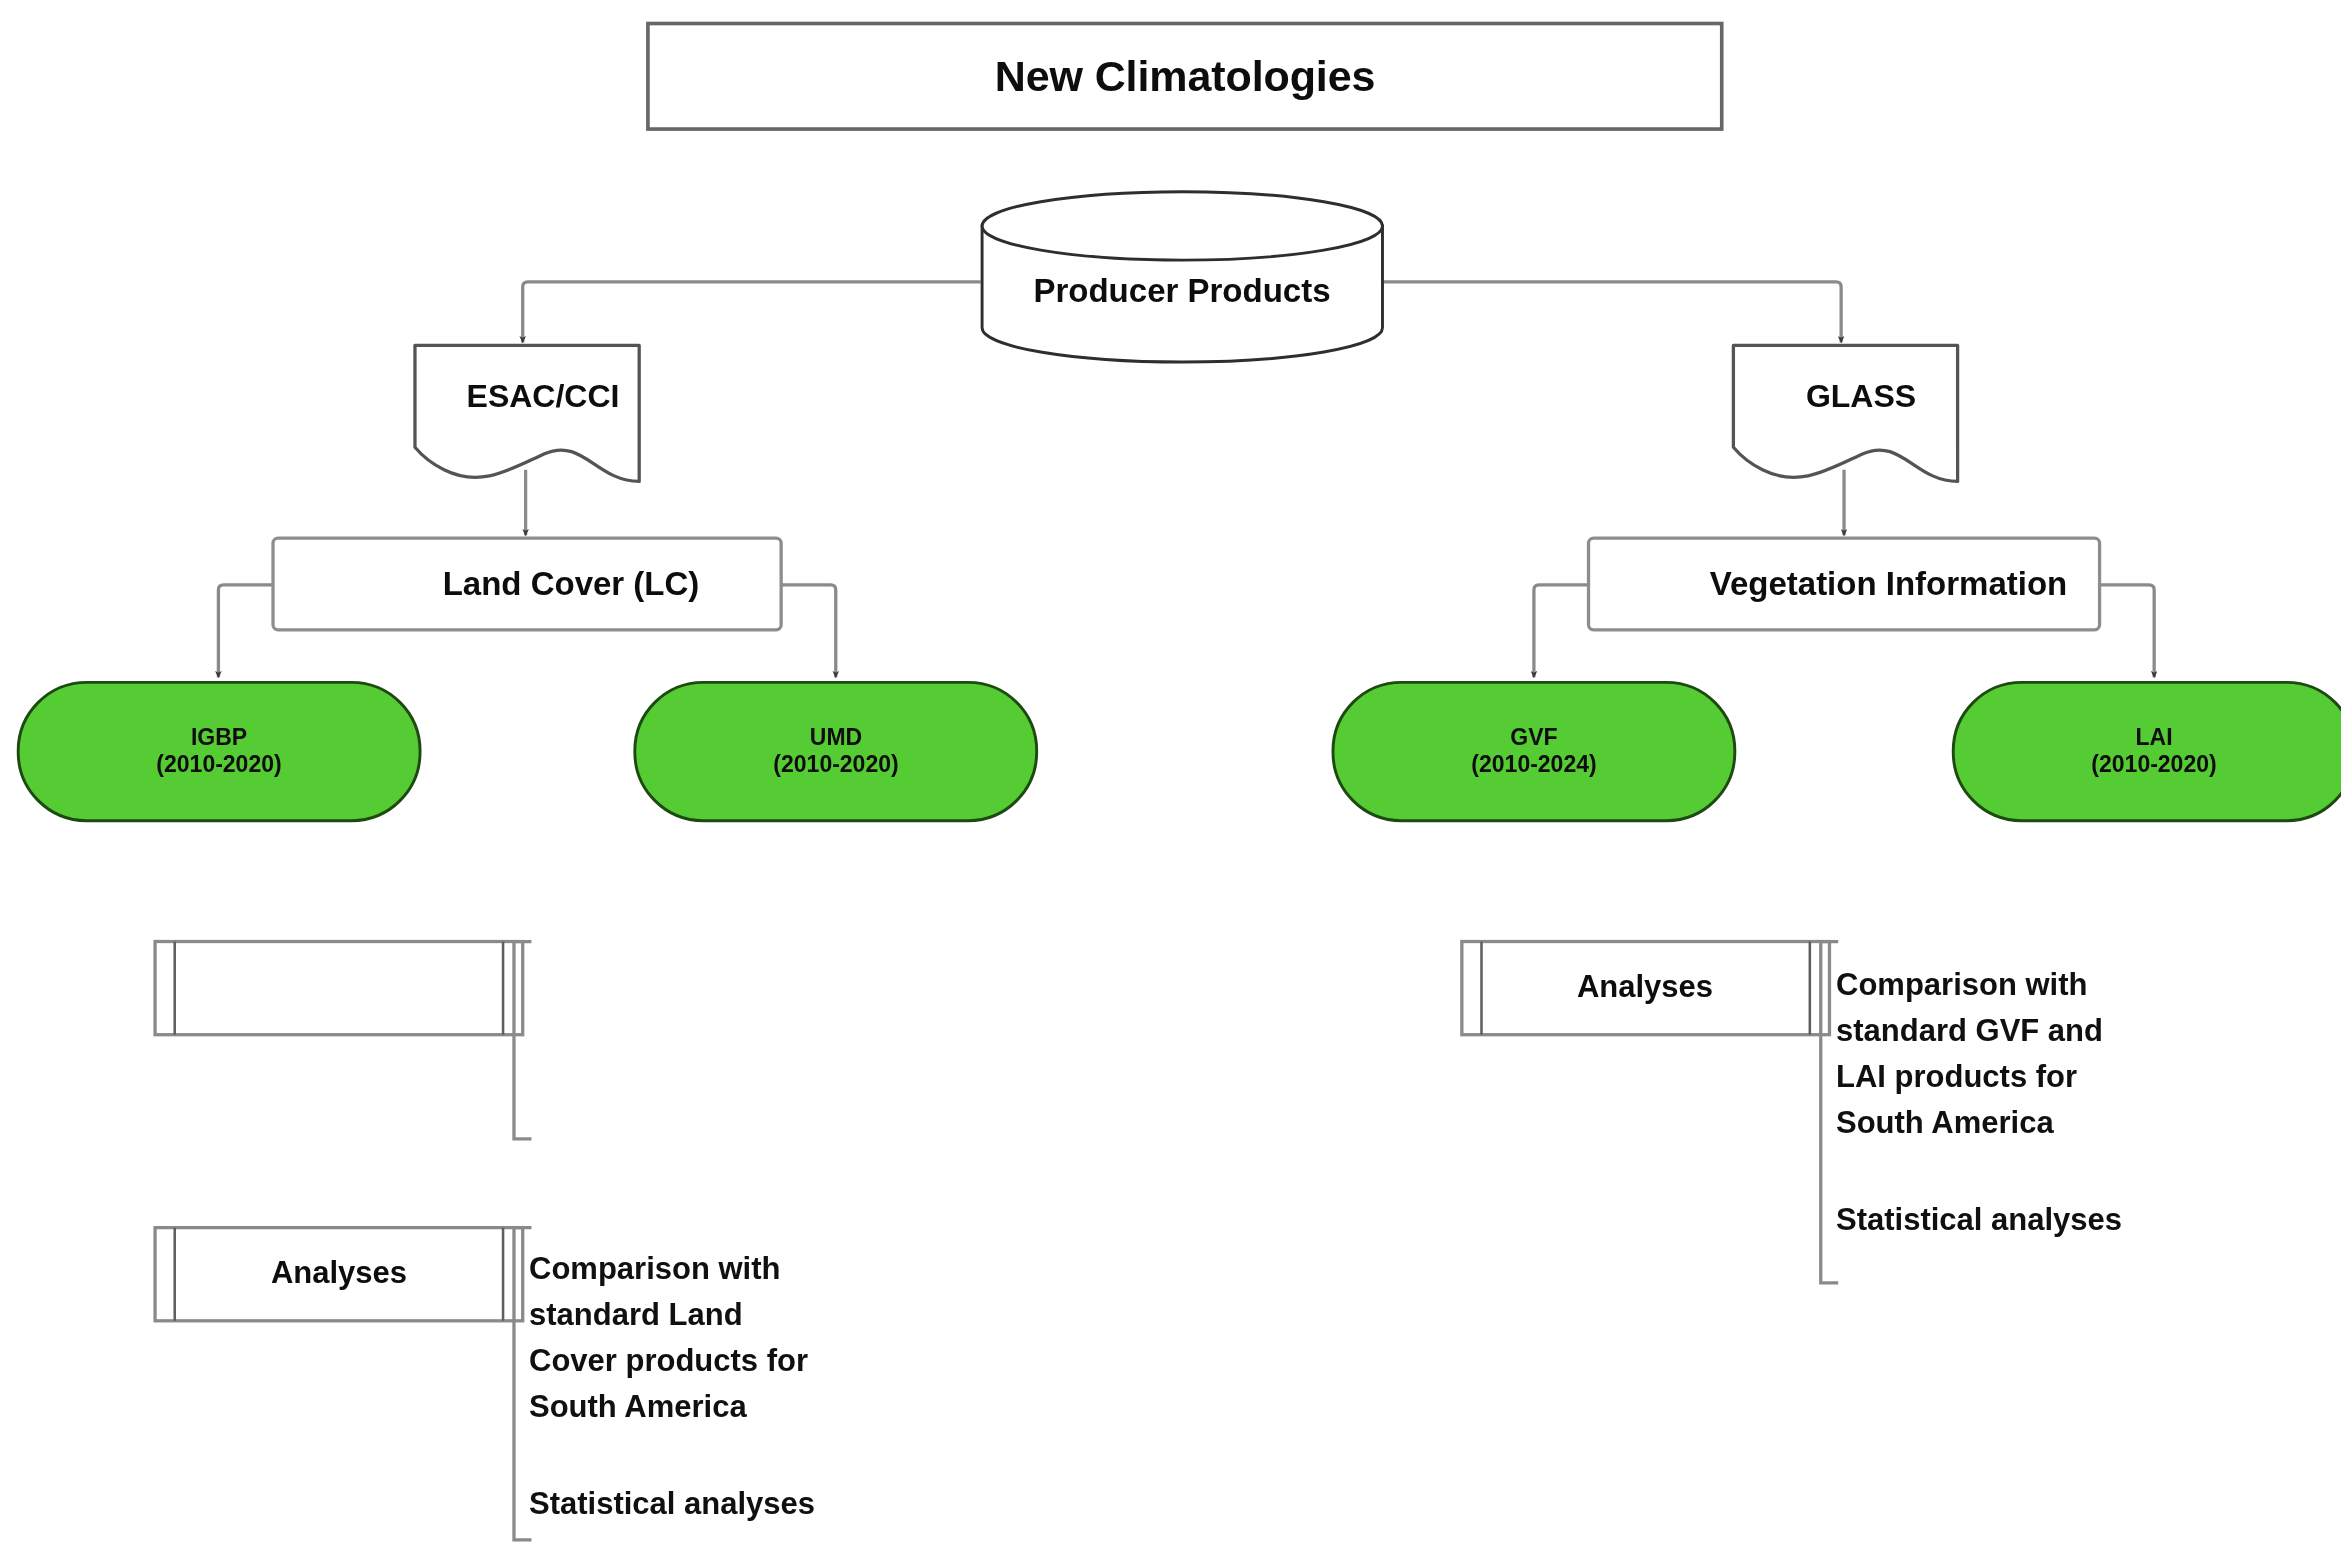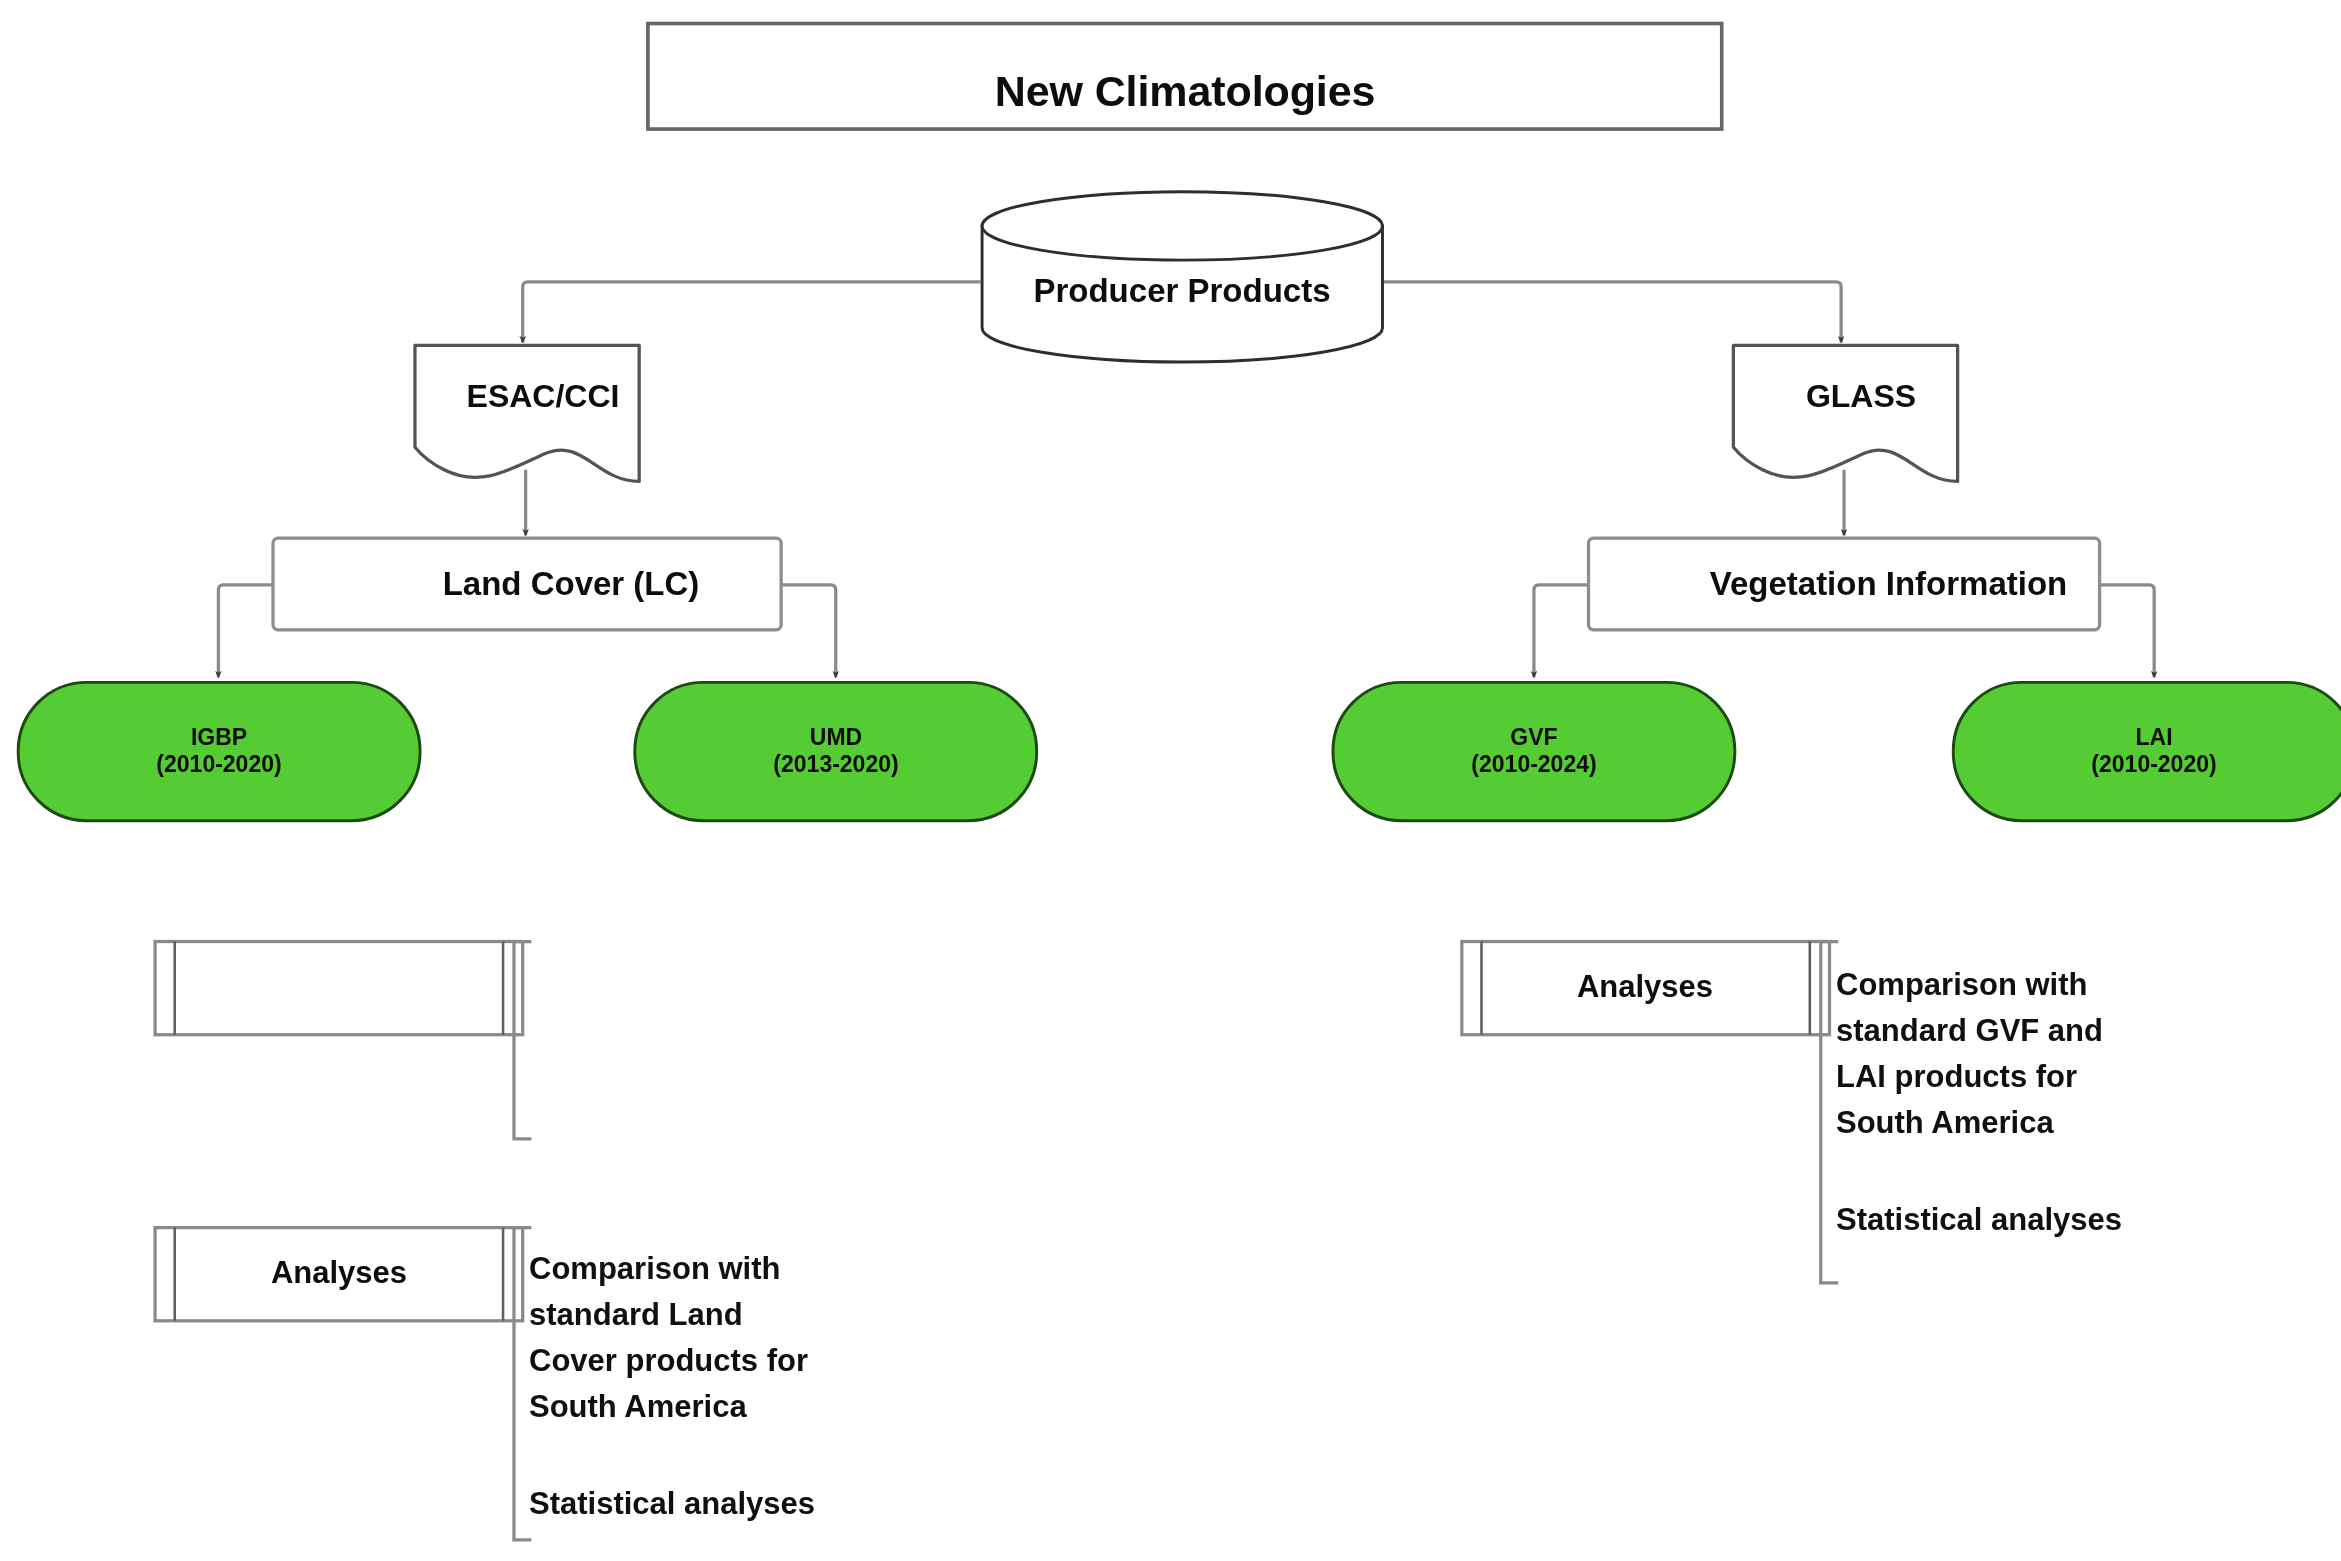--- a/index.html
+++ b/index.html
@@ -143,37 +143,37 @@
     <path d="M 730,1686 L 706,1686 L 706,2115 L 730,2115" fill="none" stroke="#8a8a8a" stroke-width="4.5"></path>
 
     <g>
       <rect x="2008" y="1293" width="505" height="128" fill="#ffffff" stroke="#8a8a8a" stroke-width="4.5"></rect>
       <line x1="2035" y1="1293" x2="2035" y2="1421" stroke="#5f5f5f" stroke-width="3.5"></line>
       <line x1="2486" y1="1293" x2="2486" y2="1421" stroke="#5f5f5f" stroke-width="3.5"></line>
     </g>
     <path d="M 2525,1293 L 2501,1293 L 2501,1762 L 2525,1762" fill="none" stroke="#8a8a8a" stroke-width="4.5"></path>
   </svg>
 
-  <div class="node-label title-label" style="left:648px; top:23px; width:1074px; height:106px;margin-top:15px;">New Climatologies</div>
+  <div class="node-label title-label" style="left:648px; top:23px; width:1074px; height:106px;">New Climatologies</div>
 
   <div class="node-label db-label" style="left:982px; top:255px; width:400px; height:73px;">Producer Products</div>
 
   <div class="node-label doc-label" style="left:415px; top:357px; width:224px; height:80px;">ESAC/CCI</div>
 
   <div class="node-label doc-label" style="left:1733px; top:357px; width:224px; height:80px;">GLASS</div>
 
   <div class="node-label proc-label" style="left:273px; top:538px; width:508px; height:92px;">Land Cover (LC)</div>
 
   <div class="node-label proc-label" style="left:1589px; top:538px; width:511px; height:92px;">Vegetation Information</div>
 
   <div class="node-label green-label" style="left:18px; top:682px; width:402px; height:138px;">IGBP
 (2010-2020)</div>
 
   <div class="node-label green-label" style="left:635px; top:682px; width:402px; height:138px;">UMD
-(2013-2020)</div>
+(2010-2020)</div>
 
   <div class="node-label green-label" style="left:1333px; top:682px; width:402px; height:138px;">GVF
 (2010-2024)</div>
 
   <div class="node-label green-label" style="left:1953px; top:682px; width:402px; height:138px;">LAI
 (2010-2020)</div>
 
 
   <div class="node-label pp-label" style="left:175px; top:1227px; width:328px; height:93px;">Analyses</div>
 

